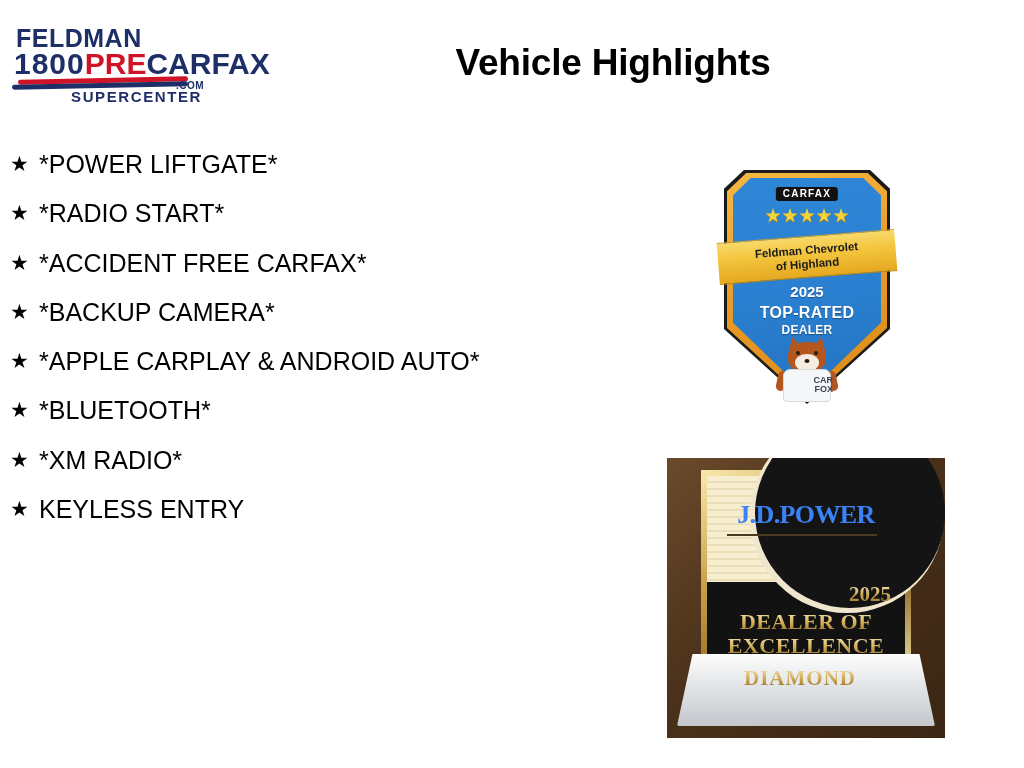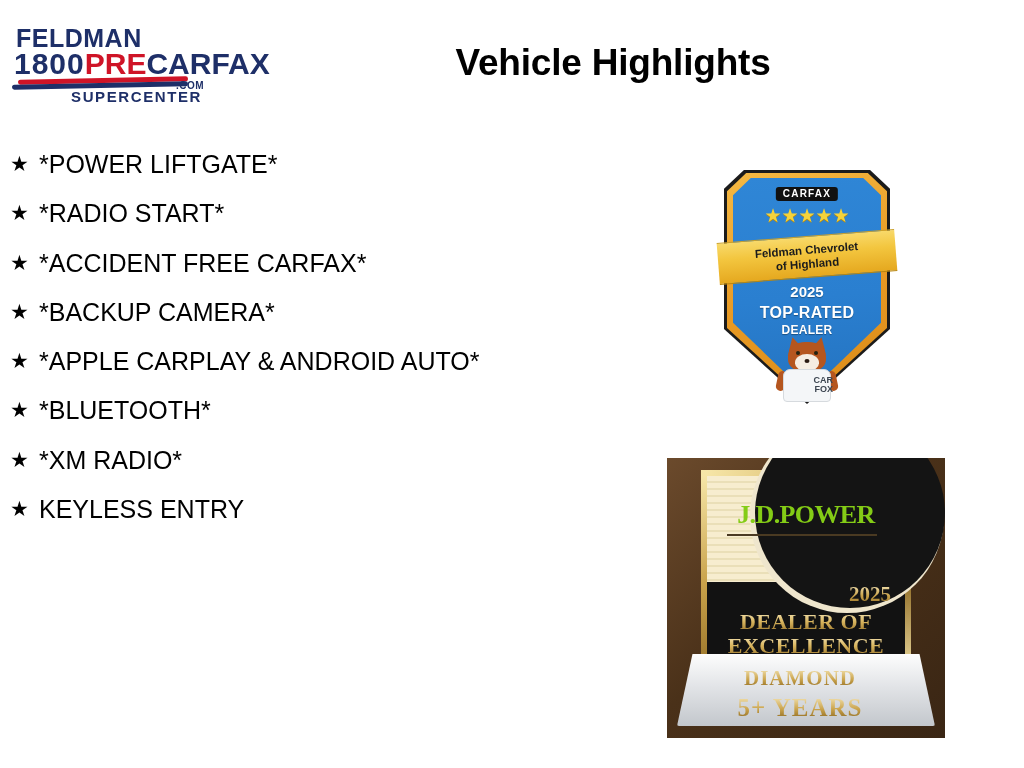--- a/index.html
+++ b/index.html
@@ -172,21 +172,21 @@
   }
   .jdp-top::after {
     content: ""; position: absolute; right: -40px; top: -58px;
     width: 190px; height: 190px; border-radius: 50%;
     background: #141414;
     box-shadow: -3px 3px 0 2px #efe6cd;
   }
   .jdp-brand {
     position: absolute; left: 0; right: 0; top: 24px; text-align: center; z-index: 3;
     font-family: "Liberation Serif", serif; font-weight: bold;
-    font-size: 26px; color: #84cc16; letter-spacing: -0.6px;
+    font-size: 26px; color: #3b82f6; letter-spacing: -0.6px;
   }
   .jdp-rule {
     position: absolute; left: 20px; width: 150px; top: 58px; height: 2px;
     background: #4a3a22; z-index: 3;
   }
   .jdp-year {
     position: absolute; right: 14px; top: 106px; z-index: 4;
     font-family: "Liberation Serif", serif; font-weight: bold; font-size: 21px;
     background: linear-gradient(180deg,#fdf3d0,#c9a24a 55%,#8a6520);
     -webkit-background-clip: text; background-clip: text; color: transparent;
@@ -308,16 +308,15 @@
     <div class="jdp-plaque">
       <div class="jdp-top"></div>
       <div class="jdp-brand">J.D.POWER</div>
       <div class="jdp-rule"></div>
       <div class="jdp-year">2025</div>
       <div class="jdp-doe1">DEALER OF</div>
       <div class="jdp-doe2">EXCELLENCE</div>
     </div>
     <div class="jdp-base"></div>
     <div class="jdp-diamond">DIAMOND</div>
-    <div class="jdp-years">5+ YEARS</div>
   </div>
 
 </div>
 
 </body></html>

